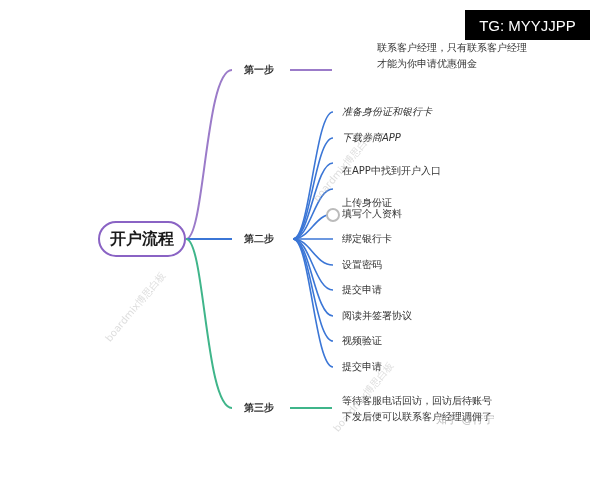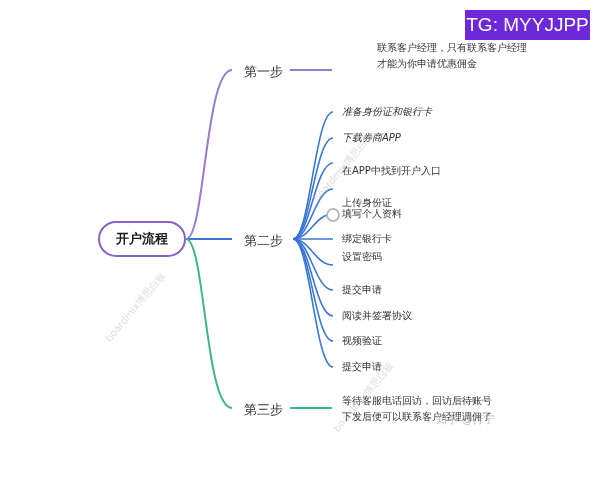--- a/index.html
+++ b/index.html
@@ -8,31 +8,31 @@
       background: #ffffff;
       font-family: "DejaVu Sans", "Liberation Sans", sans-serif;
       position: relative;
     }
     .canvas { position: absolute; left: 0; top: 0; width: 600px; height: 480px; }
     svg.lines { position: absolute; left: 0; top: 0; }
     .root {
       position: absolute; left: 98px; top: 221px; width: 88px; height: 36px;
       border: 2.5px solid #8a63c4; border-radius: 20px; box-sizing: border-box;
       display: flex; align-items: center; justify-content: center;
-      font-size: 13px; font-weight: bold; color: #1a1a1a; background: #fff; text-align: right;
+      font-size: 16px; font-weight: bold; color: #1a1a1a; background: #fff; text-align: right;
     }
     .step {
-      position: absolute; font-size: 13px; color: #333;
+      position: absolute; font-size: 10px; color: #333; font-weight: bold;
     }
     .leaf {
       position: absolute; font-size: 10px; color: #333; line-height: 16px; white-space: nowrap;
     }
     .badge {
-      position: absolute; background: #6d28d9; color: #ffffff;
-      font-family: "Liberation Sans", sans-serif; font-size: 19px;
+      position: absolute; background: #000000; color: #ffffff;
+      font-family: "Liberation Sans", sans-serif; font-size: 15px;
       display: flex; align-items: center; justify-content: center;
     }
     .wm { position: absolute; color: rgba(180,180,180,0.45); font-size: 10px; white-space: nowrap; }
     .zhihu { position: absolute; color: rgba(160,160,160,0.7); font-size: 11px; }
     .collapse-dot {
       position: absolute; width: 10px; height: 10px; border-radius: 50%;
       border: 2px solid #bbb; background: #fff;
     }
   </style>
 </head>
@@ -75,21 +75,21 @@
     <div>联系客户经理，只有联系客户经理</div>
     <div>才能为你申请优惠佣金</div>
   </div>
 
   <div class="leaf" style="left:342px; top:104px;font-style:italic;">准备身份证和银行卡</div>
   <div class="leaf" style="left:342px; top:130px;font-style:italic;">下载券商APP</div>
   <div class="leaf" style="left:342px; top:155px;margin-top:8px;">在APP中找到开户入口</div>
   <div class="leaf" style="left:342px; top:195px;">上传身份证</div>
   <div class="leaf" style="left:342px; top:206px;">填写个人资料</div>
   <div class="leaf" style="left:342px; top:231px;">绑定银行卡</div>
-  <div class="leaf" style="left:342px; top:250px;font-family:Liberation Mono, monospace;">设置密码</div>
+  <div class="leaf" style="left:342px; top:257px;">设置密码</div>
   <div class="leaf" style="left:342px; top:282px;">提交申请</div>
   <div class="leaf" style="left:342px; top:308px;">阅读并签署协议</div>
   <div class="leaf" style="left:342px; top:333px;">视频验证</div>
   <div class="leaf" style="left:342px; top:359px;">提交申请</div>
 
   <div class="collapse-dot" style="left:326px; top:208px;"></div>
 
   <div class="leaf" style="left:342px; top:393px;">
     <div>等待客服电话回访，回访后待账号</div>
     <div>下发后便可以联系客户经理调佣了</div>

